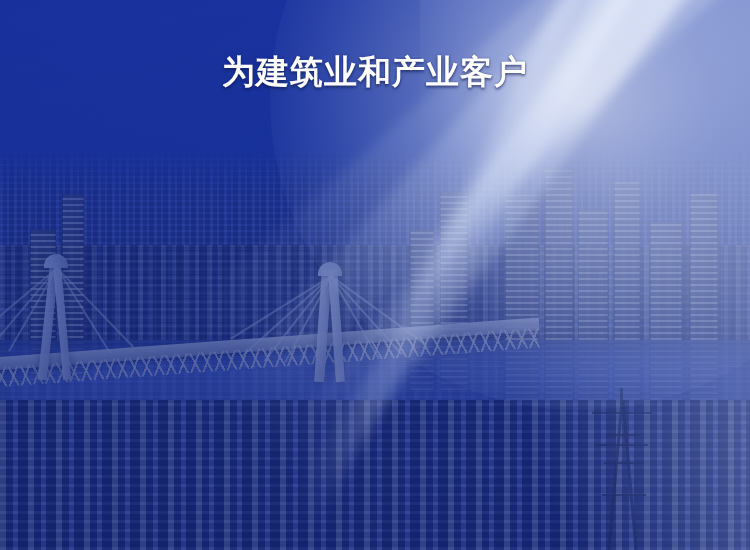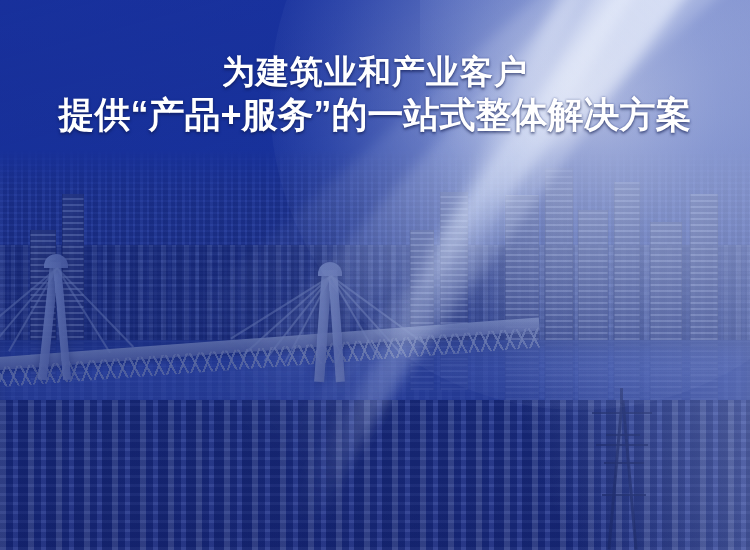--- a/index.html
+++ b/index.html
@@ -272,16 +272,15 @@
     <div class="ray" style="right:90px; top:-50px; width:34px; height:680px; transform:rotate(31deg); opacity:.8;"></div>
     <div class="ray" style="right:10px; top:-60px; width:90px; height:700px; transform:rotate(42deg); opacity:.72;"></div>
     <div class="ray" style="right:150px; top:-40px; width:22px; height:640px; transform:rotate(26deg); opacity:.6;"></div>
     <div class="ray" style="right:-30px; top:-60px; width:120px; height:700px; transform:rotate(48deg); opacity:.55;"></div>
   </div>
   <div class="glow-tr"></div>
   <div class="haze-right"></div>
 
   <div class="textwrap">
     <div class="hl line1">为建筑业和产业客户</div>
-    <div class="hl line2">提供“产品+服务”的一站式整体解决方案</div>
   </div>
 
 </div>
 
 </body></html>

